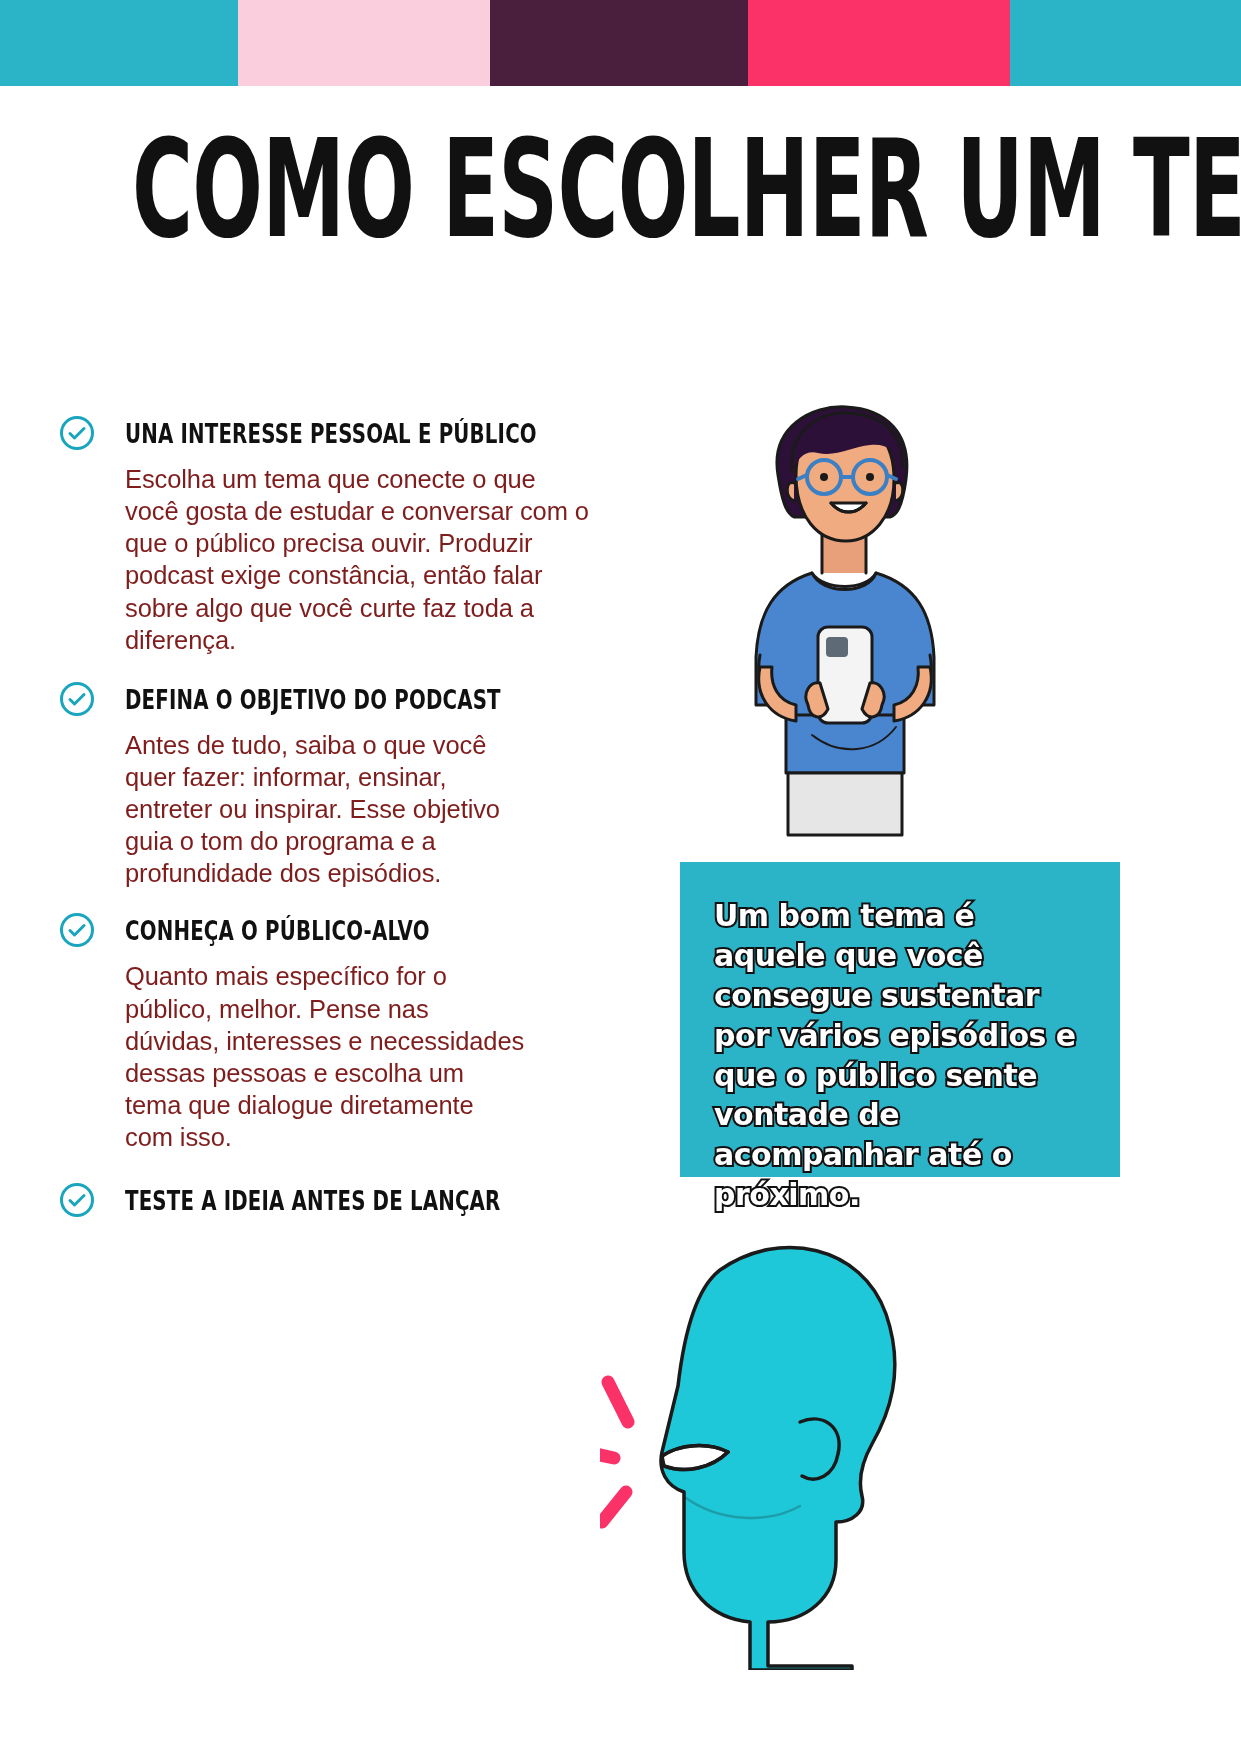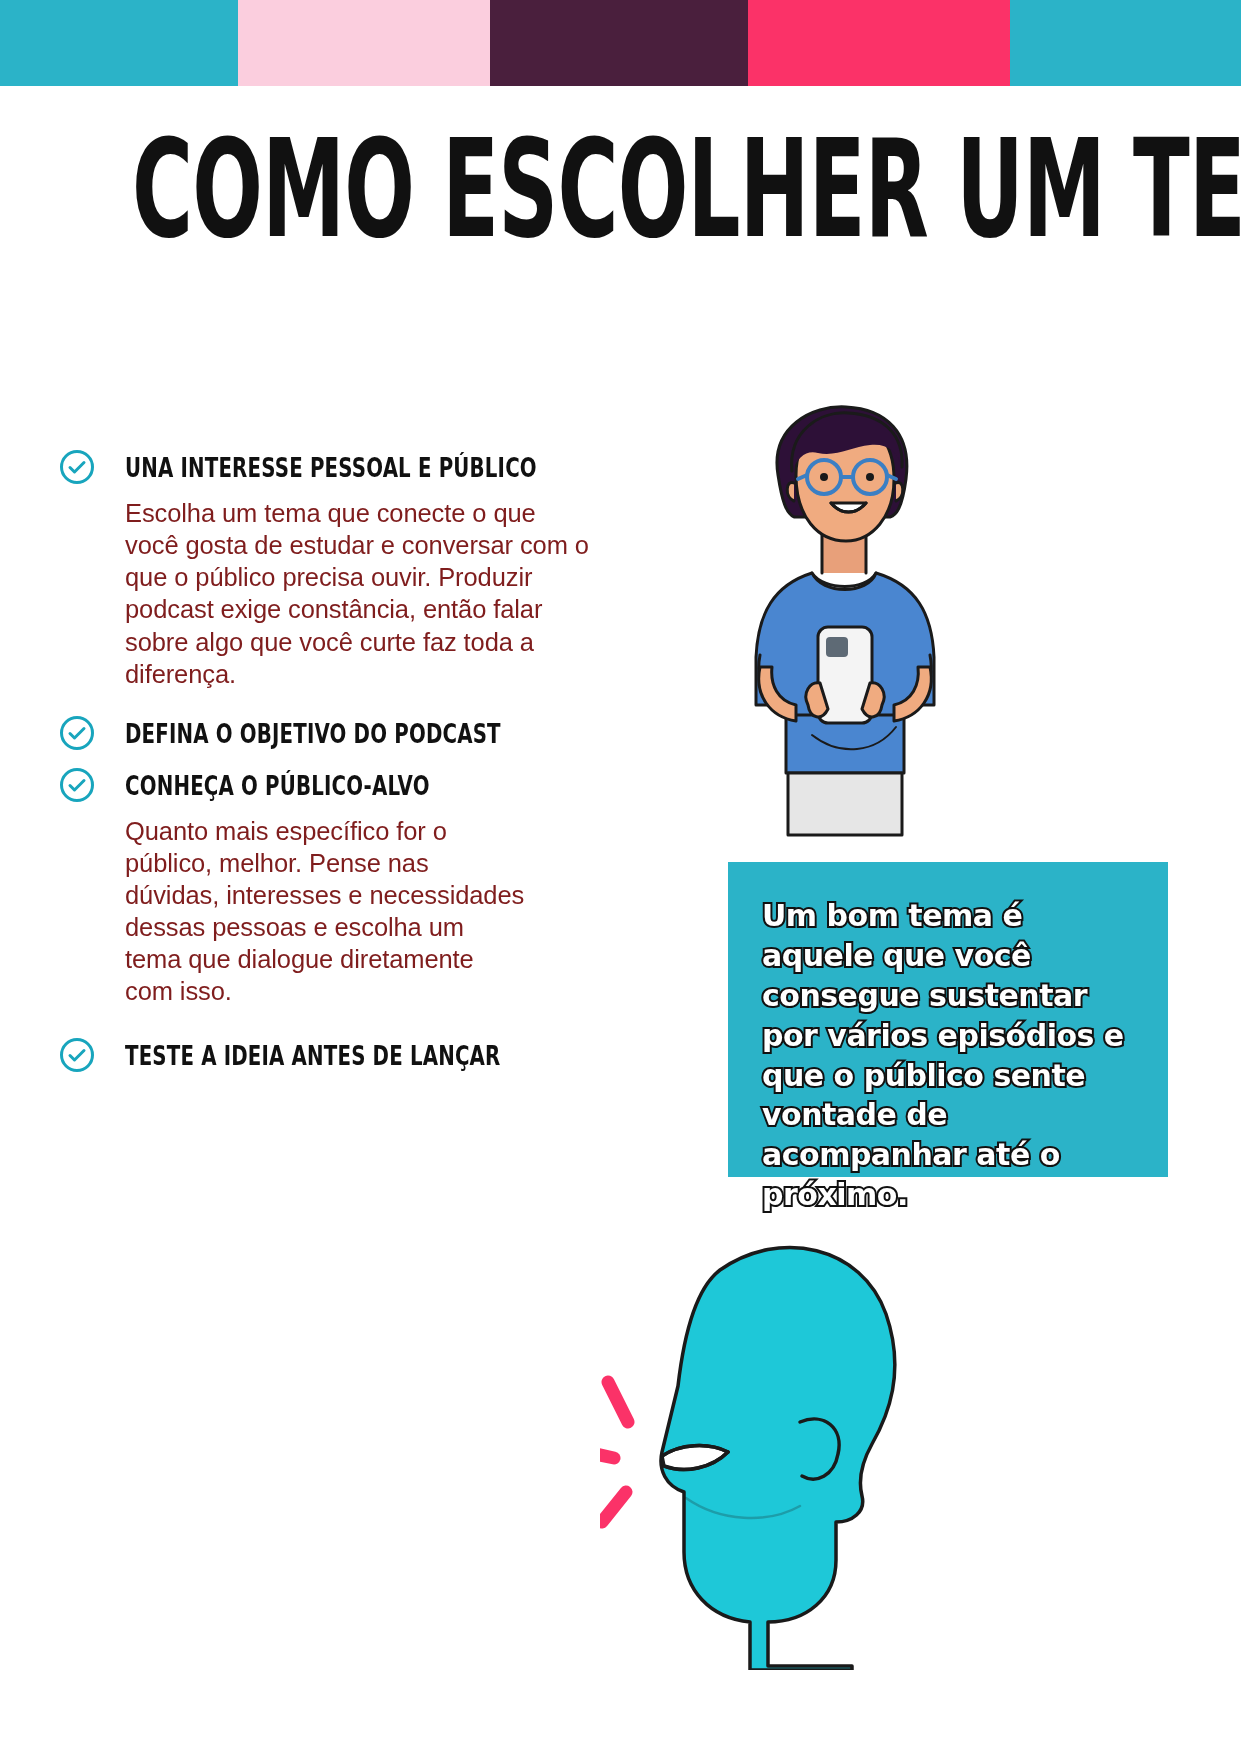--- a/index.html
+++ b/index.html
@@ -43,21 +43,21 @@
     letter-spacing: -1px;
     color: #111111;
     transform: scaleX(0.80) scaleY(1.30);
     transform-origin: left top;
     white-space: nowrap;
   }
 
   
   .list {
     position: absolute;
-    top: 448px;
+    top: 414px;
     left: 60px;
     width: 560px;
   }
   .item { position: relative; margin-bottom: 18px; }
   .item .check {
     position: absolute;
     left: 0;
     top: 2px;
     width: 34px;
     height: 34px;
@@ -106,21 +106,20 @@
   }
 
   
   .callout {
     position: absolute;
     top: 862px;
     left: 680px;
     width: 440px;
     height: 315px;
     background: #2bb3c8;
-    margin-left: 48px;
   }
   .callout .ctext {
     font-family: "DejaVu Sans", sans-serif;
     font-weight: 700;
     font-size: 30px;
     line-height: 1.33;
     color: #ffffff;
     -webkit-text-stroke: 4px #111111;
     paint-order: stroke fill;
     padding: 34px 26px 0 34px;
@@ -161,20 +160,21 @@
     <div class="body">Escolha um tema que conecte o que você gosta de estudar e conversar com o que o público precisa ouvir. Produzir podcast exige constância, então falar sobre algo que você curte faz toda a diferença.</div>
   </div>
 
   <div class="item i2">
     <span class="check">
       <svg width="28" height="28" viewBox="0 0 28 28">
         <polyline points="7,14.5 11.5,19 21,9.5" fill="none" stroke="#18a5bd" stroke-width="3" stroke-linecap="round" stroke-linejoin="round"></polyline>
       </svg>
     </span>
     <div class="heading">DEFINA O OBJETIVO DO PODCAST</div>
+    <div class="body">Antes de tudo, saiba o que você quer fazer: informar, ensinar, entreter ou inspirar. Esse objetivo guia o tom do programa e a profundidade dos episódios.</div>
   </div>
 
   <div class="item i3">
     <span class="check">
       <svg width="28" height="28" viewBox="0 0 28 28">
         <polyline points="7,14.5 11.5,19 21,9.5" fill="none" stroke="#18a5bd" stroke-width="3" stroke-linecap="round" stroke-linejoin="round"></polyline>
       </svg>
     </span>
     <div class="heading">CONHEÇA O PÚBLICO-ALVO</div>
     <div class="body">Quanto mais específico for o público, melhor. Pense nas dúvidas, interesses e necessidades dessas pessoas e escolha um tema que dialogue diretamente com isso.</div>

